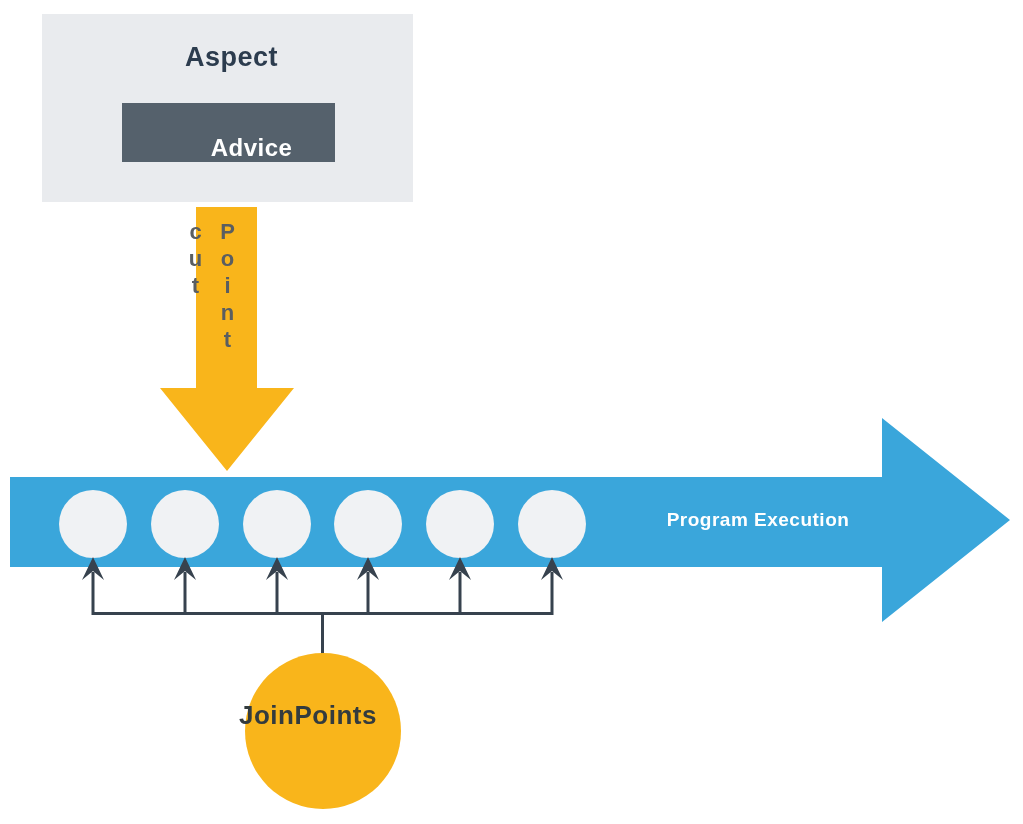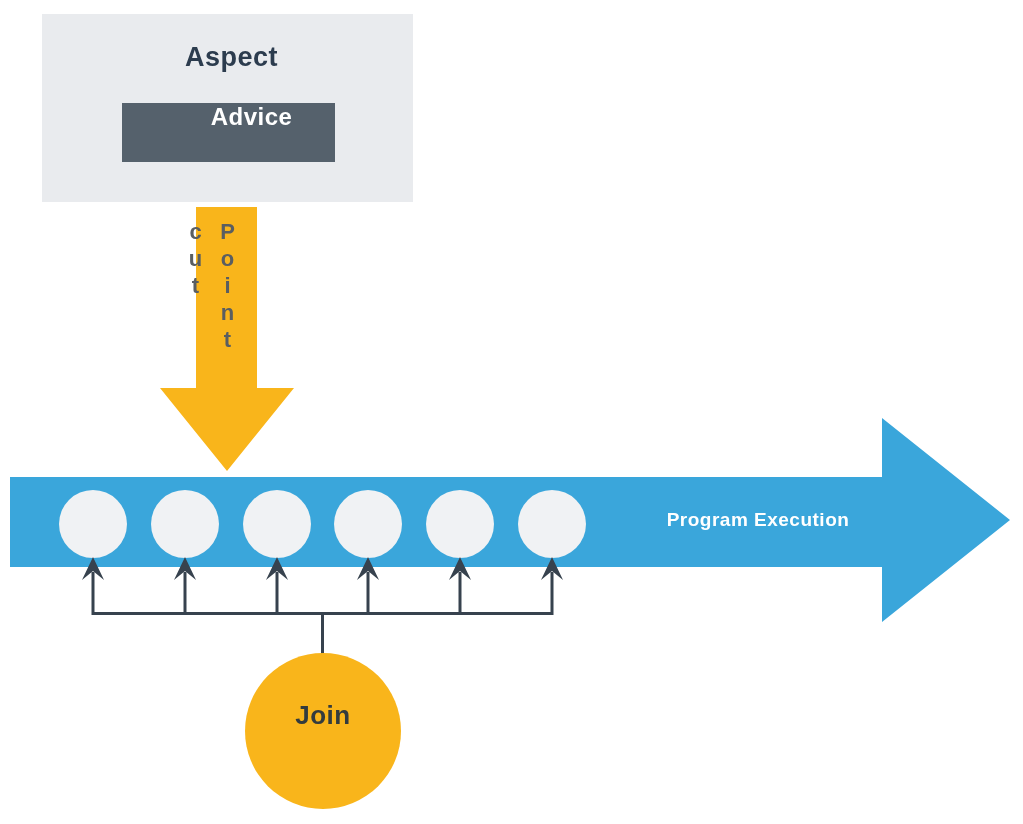--- a/index.html
+++ b/index.html
@@ -50,21 +50,21 @@
     font-weight:bold;
     letter-spacing:0.5px;
     color:var(--text_dark);
   }
   .advice-box{
     position:absolute;
     left:80px;top:89px;
     width:213px;height:59px;
     background:var(--box_slate);
     display:flex;
-    align-items:flex-start;
+    align-items:flex-end;
     justify-content:center;
     padding-left:46px;
   }
   .advice-label{
     font-size:24px;
     font-weight:bold;
     letter-spacing:0.5px;
     color:var(--white);
   }
   .pointcut-label{
@@ -86,30 +86,30 @@
     left:630px;top:509px;
     width:256px;
     text-align:center;
     font-size:19px;
     font-weight:bold;
     letter-spacing:0.5px;
     color:var(--white);
   }
   .joinpoints-label{
     position:absolute;
-    left:253px;top:697px;
+    left:239px;top:697px;
     width:140px;
     text-align:center;
     font-size:26px;
     font-weight:bold;
     letter-spacing:0.5px;
     line-height:36px;
     color:var(--joinpoints_dark);
     display:flex;
-    flex-direction:column;
+    flex-direction:row;
   }
 </style>
 </head>
 <body>
 
 <div class="canvas">
 
   <div class="aspect-box">
     <div class="aspect-title">Aspect</div>
     <div class="advice-box">
@@ -146,15 +146,16 @@
 
     <circle class="fill-yellow" cx="323" cy="731" r="78"></circle>
   </svg>
 
   <div class="pointcut-label">Point cut</div>
 
   <div class="program-label">Program Execution</div>
 
   <div class="joinpoints-label">
     <span>Join</span>
+    <span>Points</span>
   </div>
 
 </div>
 
 </body></html>

